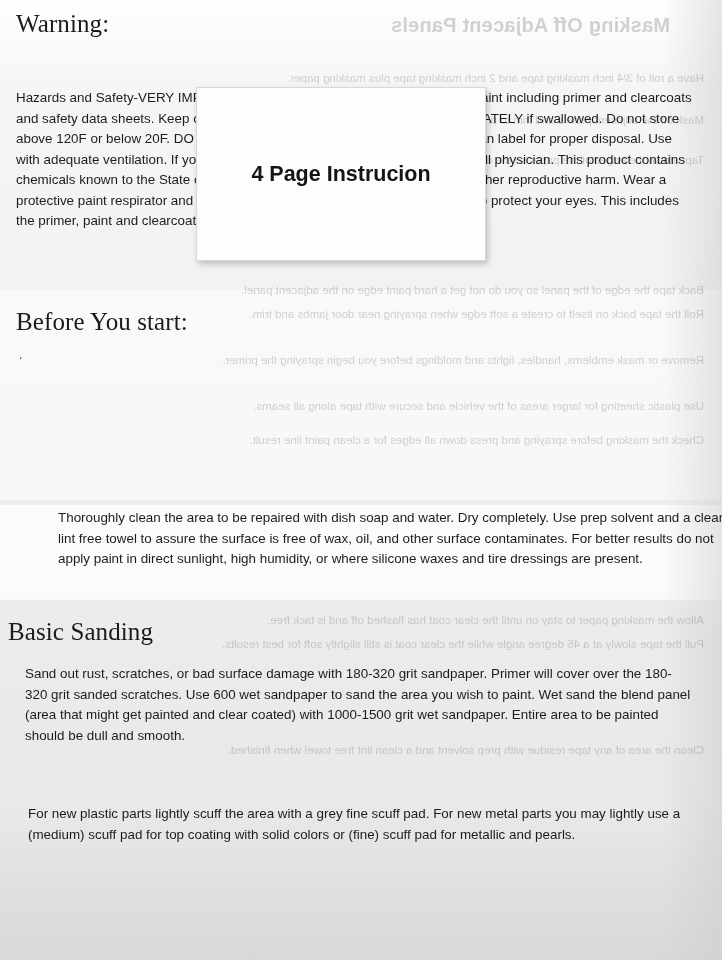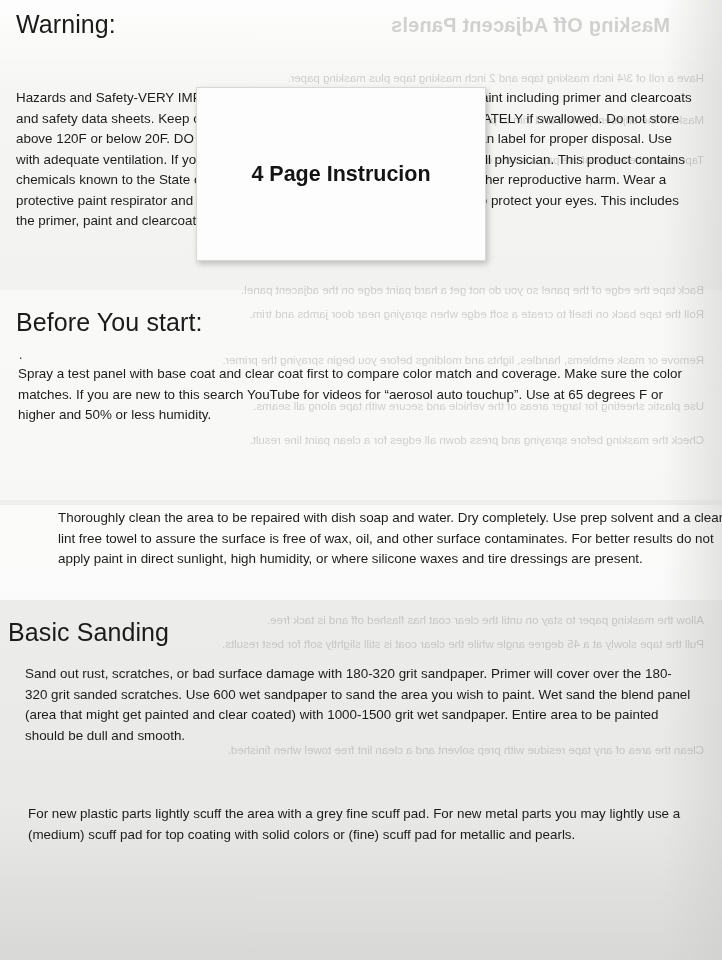--- a/index.html
+++ b/index.html
@@ -71,20 +71,21 @@
     left: 0; top: 0; right: 0; bottom: 0;
   }
 
   h1.section {
     position: absolute;
     margin: 0;
     font-weight: normal;
     font-size: 25px;
     color: #1b1b1b;
     letter-spacing: 0.1px;
+    font-family: Liberation Serif, serif;
   }
   p.body {
     position: absolute;
     margin: 0;
     font-size: 13.4px;
     line-height: 20.5px;
     color: #1c1c1c;
   }
 
   
@@ -140,21 +141,20 @@
   <div class="bleed bleed-body" style="left:18px; top:636px; width:686px;">Pull the tape slowly at a 45 degree angle while the clear coat is still slightly soft for best results.</div>
   <div class="bleed bleed-body" style="left:18px; top:742px; width:686px;">Clean the area of any tape residue with prep solvent and a clean lint free towel when finished.</div>
 
   <div class="content">
 
     <h1 class="section" style="left:16px; top:10px; width:400px;">Warning:</h1>
     <p class="body" style="left:16px; top:88px; width:678px;">Hazards and Safety-VERY IMPORTANT. Read the warnings on the touch-up paint including primer and clearcoats and safety data sheets. Keep out of reach of children. Call a physician IMMEDIATELY if swallowed. Do not store above 120F or below 20F. DO NOT STORE IN CAR and avoid freezing. See can label for proper disposal. Use with adequate ventilation. If you feel dizzy stop product use immediately and call physician. This product contains chemicals known to the State of California to cause birth defects, cancer and other reproductive harm. Wear a protective paint respirator and WEAR safety goggles when using any product to protect your eyes. This includes the primer, paint and clearcoat.</p>
 
     <h1 class="section" style="left:16px; top:308px; width:400px;">Before You start:</h1>
     <div class="dot" style="left:19px; top:348px;">.</div>
-    <p class="body" style="left:18px; top:364px; width:676px;">Spray a test panel with base coat and clear coat first to compare color match and coverage. Make sure the color matches.  If you are new to this search YouTube for videos for “aerosol auto touchup”.  Use at 65 degrees F or higher and 50% or less humidity.</p>
 
     <p class="body" style="left:18px; top:508px; width:676px;margin-left:40px;">Thoroughly clean the area to be repaired with dish soap and water.  Dry completely. Use prep solvent and a clean lint free towel to assure the surface is free of wax, oil, and other surface contaminates. For better results do not apply paint in direct sunlight, high humidity, or where silicone waxes and tire dressings are present.</p>
 
     <h1 class="section" style="left:8px; top:618px; width:420px;">Basic Sanding</h1>
     <p class="body" style="left:25px; top:664px; width:668px;">Sand out rust, scratches, or bad surface damage with 180-320 grit sandpaper. Primer will cover over the 180-320 grit sanded scratches. Use 600 wet sandpaper to sand the area you wish to paint. Wet sand the blend panel (area that might get painted and clear coated) with 1000-1500 grit wet sandpaper. Entire area to be painted should be dull and smooth.</p>
     <p class="body" style="left:28px; top:772px; width:662px;margin-top:32px;">For new plastic parts lightly scuff the area with a grey fine scuff pad. For new metal parts you may lightly use a (medium) scuff pad for top coating with solid colors or (fine) scuff pad for metallic and pearls.</p>
 
     <div class="sticker">
       <div class="sticker-line">4 Page Instrucion</div>
     </div>

